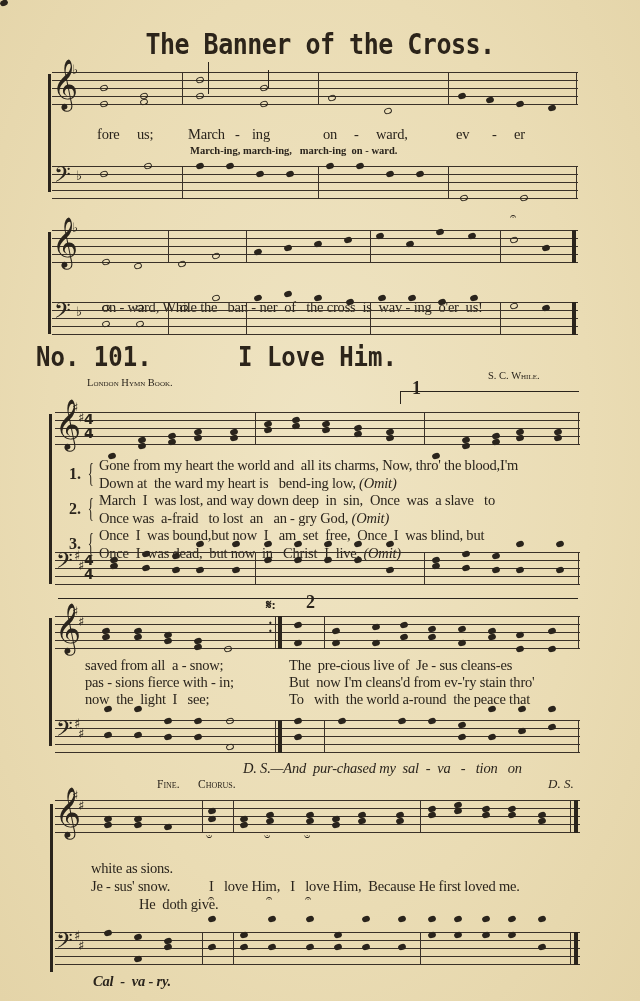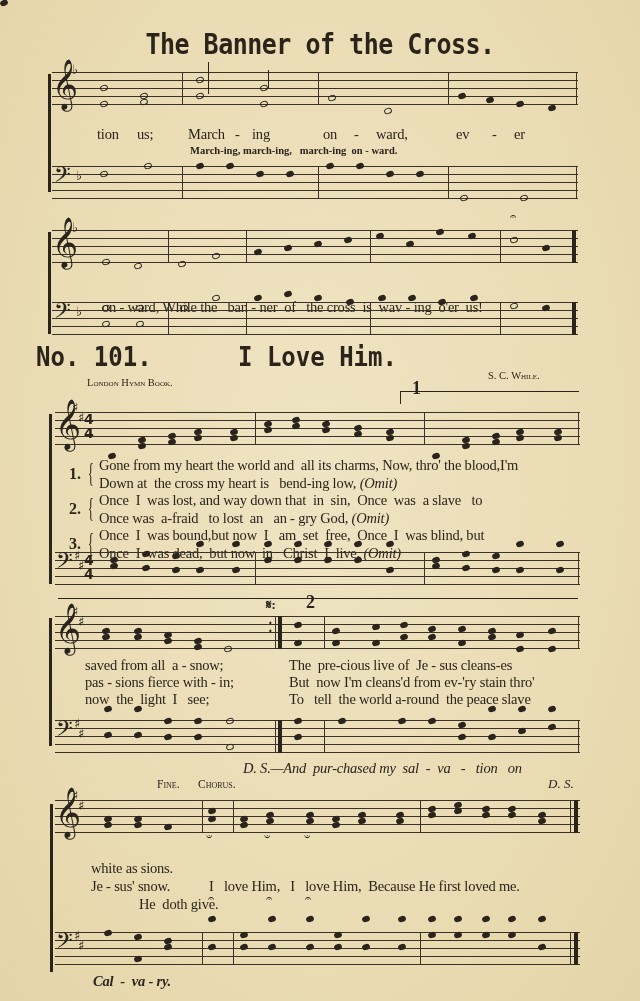--- a/index.html
+++ b/index.html
@@ -75,21 +75,21 @@
 <div class="note open" style="left:260px; top:101px;"></div>
 <div class="note open" style="left:328px; top:95px;"></div>
 <div class="note open" style="left:384px; top:108px;"></div>
 <div class="note" style="left:458px; top:93px;"></div>
 <div class="note" style="left:486px; top:97px;"></div>
 <div class="note" style="left:516px; top:101px;"></div>
 <div class="note" style="left:548px; top:105px;"></div>
 <div class="stem" style="left:208px; top:62px; height:32px;"></div>
 <div class="stem" style="left:268px; top:70px; height:18px;"></div>
 
-<div class="lyric" style="left:97px; top:126px;">tion</div>
+<div class="lyric" style="left:97px; top:126px;">fore</div>
 <div class="lyric" style="left:137px; top:126px;">us;</div>
 <div class="lyric" style="left:188px; top:126px;">March</div>
 <div class="lyric" style="left:235px; top:126px;">-</div>
 <div class="lyric" style="left:252px; top:126px;">ing</div>
 <div class="lyric" style="left:323px; top:126px;">on</div>
 <div class="lyric" style="left:354px; top:126px;">-</div>
 <div class="lyric" style="left:376px; top:126px;">ward,</div>
 <div class="lyric" style="left:456px; top:126px;">ev</div>
 <div class="lyric" style="left:492px; top:126px;">-</div>
 <div class="lyric" style="left:514px; top:126px;">er</div>
@@ -236,25 +236,25 @@
 <div class="note" style="left:492px; top:433px;"></div>
 <div class="note" style="left:492px; top:439px;"></div>
 <div class="note" style="left:516px; top:429px;"></div>
 <div class="note" style="left:516px; top:435px;"></div>
 <div class="note" style="left:554px; top:429px;"></div>
 <div class="note" style="left:554px; top:435px;"></div>
 
 <div class="verse-num" style="left:69px; top:465px;">1.</div>
 <div class="brace" style="left:84px; top:459px;">{</div>
 <div class="lyric" style="left:99px; top:457px;">Gone from my heart the world and  all its charms, Now, thro' the blood,I'm</div>
-<div class="lyric" style="left:99px; top:475px;"><span>Down at  the cross my heart is   bend-ing low,</span> <span class="italic">(Omit)</span></div>
+<div class="lyric" style="left:99px; top:475px;"><span>Down at  the ward my heart is   bend-ing low,</span> <span class="italic">(Omit)</span></div>
 
 <div class="verse-num" style="left:69px; top:500px;">2.</div>
 <div class="brace" style="left:84px; top:494px;">{</div>
-<div class="lyric" style="left:99px; top:492px;">Once  I  was lost, and way down that  in  sin,  Once  was  a slave   to</div>
+<div class="lyric" style="left:99px; top:492px;">March  I  was lost, and way down deep  in  sin,  Once  was  a slave   to</div>
 <div class="lyric" style="left:99px; top:510px;"><span>Once was  a-fraid   to lost  an   an - gry God,</span> <span class="italic">(Omit)</span></div>
 
 <div class="verse-num" style="left:69px; top:535px;">3.</div>
 <div class="brace" style="left:84px; top:529px;">{</div>
 <div class="lyric" style="left:99px; top:527px;">Once  I  was bound,but now  I   am  set  free,  Once  I  was blind, but</div>
 <div class="lyric" style="left:99px; top:545px;"><span>Once  I  was dead,  but now  in   Christ  I  live,</span> <span class="italic">(Omit)</span></div>
 
 <div class="staff" style="left:55px; top:552px; width:525px; height:32px;">
   <div class="line" style="top:0"></div>
     <div class="line" style="top:8px"></div>
@@ -346,21 +346,21 @@
 <div class="note" style="left:516px; top:632px;"></div>
 <div class="note" style="left:516px; top:646px;"></div>
 <div class="note" style="left:548px; top:628px;"></div>
 <div class="note" style="left:548px; top:646px;"></div>
 
 <div class="lyric" style="left:85px; top:657px;">saved from all  a - snow;</div>
 <div class="lyric" style="left:85px; top:674px;">pas - sions fierce with - in;</div>
 <div class="lyric" style="left:85px; top:691px;">now  the  light  I   see;</div>
 <div class="lyric" style="left:289px; top:657px;">The  pre-cious live of  Je - sus cleans-es</div>
 <div class="lyric" style="left:289px; top:674px;">But  now I'm cleans'd from ev-'ry stain thro'</div>
-<div class="lyric" style="left:289px; top:691px;">To   tell  the world a-round  the peace slave</div>
+<div class="lyric" style="left:289px; top:691px;">To   with  the world a-round  the peace that</div>
 
 <div class="staff" style="left:55px; top:720px; width:525px; height:32px;">
   <div class="line" style="top:0"></div>
     <div class="line" style="top:8px"></div>
     <div class="line" style="top:16px"></div>
     <div class="line" style="top:24px"></div>
     <div class="line" style="top:32px"></div>
 </div>
 <div class="clef" style="left:56px; top:716px; font-size:26px;">𝄢</div>
 <div class="acc" style="left:74px; top:716px;">♯</div>

